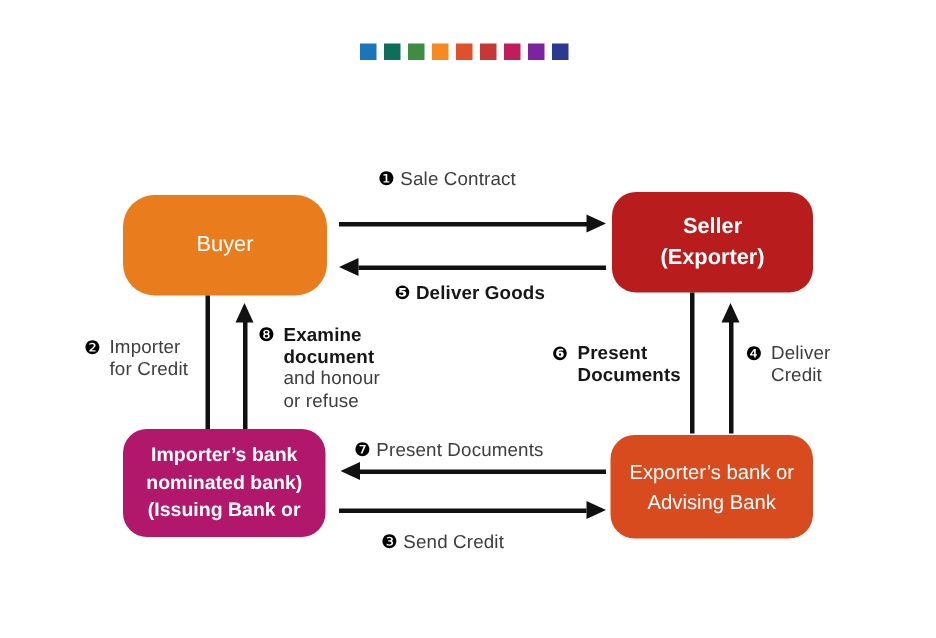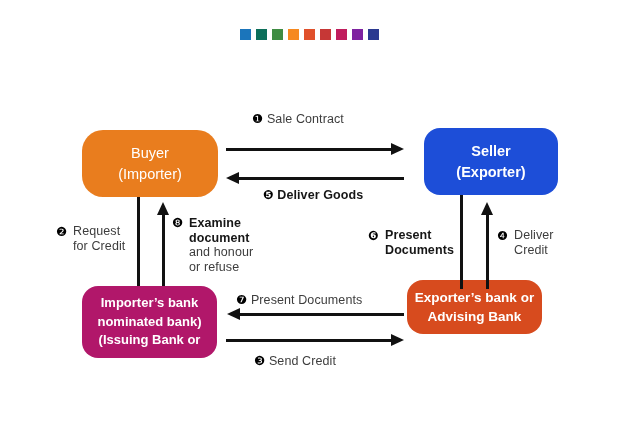--- a/index.html
+++ b/index.html
@@ -26,21 +26,21 @@
     display: flex;
     flex-direction: column;
     justify-content: center;
     align-items: center;
     text-align: center;
   }
   .node .nl { line-height: 1.42; }
   #node-buyer    { left: 82px;  top: 130px; width: 136px; height: 67px; font-size: 14.5px; font-weight: 400; border-radius: 21px; }
   #node-seller   { left: 408px; top: 128px; width: 134px; height: 67px; font-size: 14.5px; font-weight: 700; }
   #node-importer { left: 82px;  top: 286px; width: 135px; height: 72px; font-size: 13px;   font-weight: 700; }
-  #node-exporter { left: 407px; top: 280px; width: 135px; height: 54px; font-size: 13.5px; font-weight: 700; }
+  #node-exporter { left: 407px; top: 290px; width: 135px; height: 69px; font-size: 13.5px; font-weight: 400; }
 
   
   .shaft-h { position: absolute; height: 3px; background: #111111; }
   .shaft-v { position: absolute; width: 3px;  background: #111111; }
   .head { position: absolute; width: 0; height: 0; }
   .head.right { border-top: 6px solid transparent; border-bottom: 6px solid transparent; border-left: 13px solid #111111; }
   .head.left  { border-top: 6px solid transparent; border-bottom: 6px solid transparent; border-right: 13px solid #111111; }
   .head.up    { border-left: 6px solid transparent; border-right: 6px solid transparent; border-bottom: 13px solid #111111; }
 
   #a1-shaft { left: 226px; top: 148px; width: 166px; }
@@ -93,24 +93,23 @@
     <span class="sq" style="background-color: rgb(246, 137, 31);"></span>
     <span class="sq" style="background-color: rgb(224, 80, 43);"></span>
     <span class="sq" style="background-color: rgb(198, 55, 54);"></span>
     <span class="sq" style="background-color: rgb(192, 29, 93);"></span>
     <span class="sq" style="background-color: rgb(126, 34, 160);"></span>
     <span class="sq" style="background-color: rgb(43, 57, 144);"></span>
   </div>
 
   <div class="node" id="node-buyer" style="background-color: rgb(233, 125, 30);">
     <div class="nl">Buyer</div>
-    <div class="nl">(Importer)</div>
   </div>
 
-  <div class="node" id="node-seller" style="background-color: #1d4ed8; margin-left: 16px;">
+  <div class="node" id="node-seller" style="background-color: #b91c1c;">
     <div class="nl">Seller</div>
     <div class="nl">(Exporter)</div>
   </div>
 
   <div class="node" id="node-importer" style="background-color: rgb(177, 23, 106);">
     <div class="nl">Importer’s bank</div>
     <div class="nl">nominated bank)</div>
     <div class="nl">(Issuing Bank or</div>
   </div>
 
@@ -152,21 +151,21 @@
     <span>Send Credit</span>
   </div>
 
   <div class="lbl" id="lbl-7">
     <span class="num">❼</span>
     <span>Present Documents</span>
   </div>
 
   <div class="lbl multiline" id="lbl-2">
     <span class="num">❷</span>
-    <div>Request</div>
+    <div>Importer</div>
     <div>for Credit</div>
   </div>
 
   <div class="lbl multiline" id="lbl-8">
     <span class="num">❽</span>
     <div class="bold-part">Examine</div>
     <div class="bold-part">document</div>
     <div>and honour</div>
     <div>or refuse</div>
   </div>

